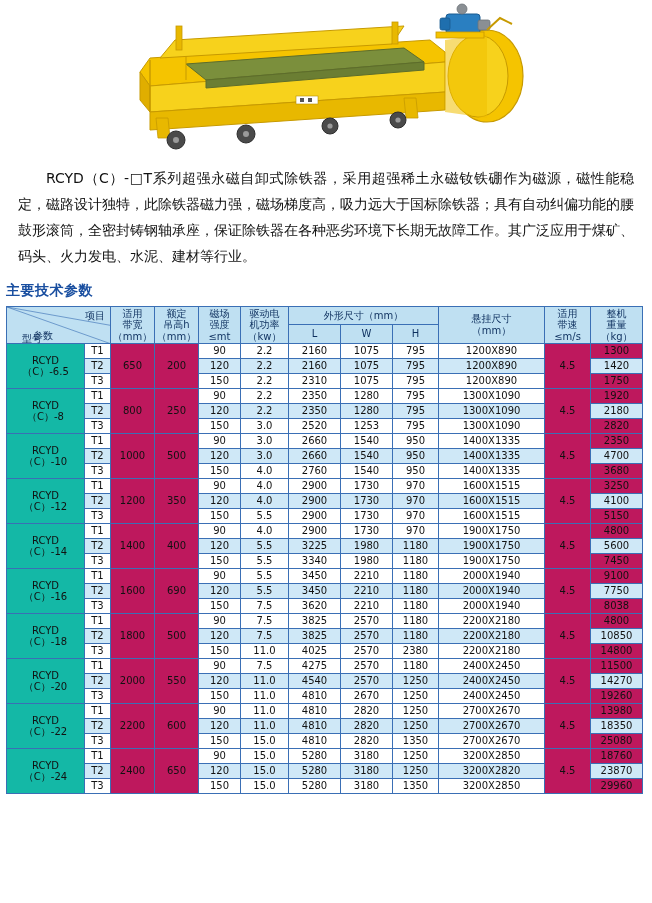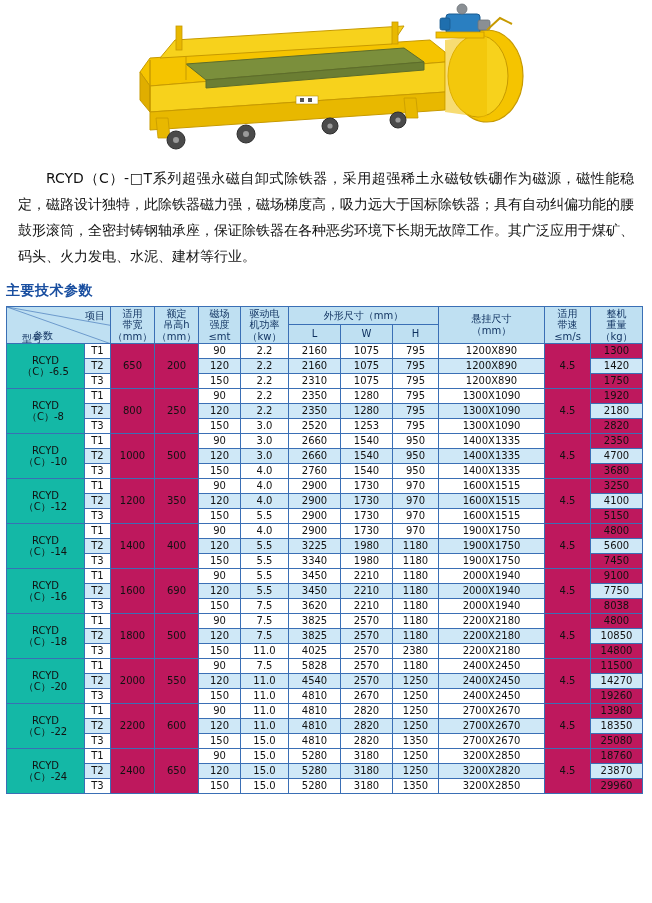--- a/index.html
+++ b/index.html
@@ -486,21 +486,21 @@
         <tr>
           <td class="model" rowspan="3">
             <div>RCYD</div>
             <div>（C）-20</div>
           </td>
           <td>T1</td>
           <td class="band" rowspan="3">2000</td>
           <td class="load" rowspan="3">550</td>
           <td>90</td>
           <td>7.5</td>
-          <td>5828</td>
+          <td>4275</td>
           <td>2570</td>
           <td>1180</td>
           <td>2400X2450</td>
           <td class="speed" rowspan="3">4.5</td>
           <td class="weight-col">11500</td>
         </tr>
         <tr class="alt">
           <td>T2</td>
           <td>120</td>
           <td>11.0</td>

